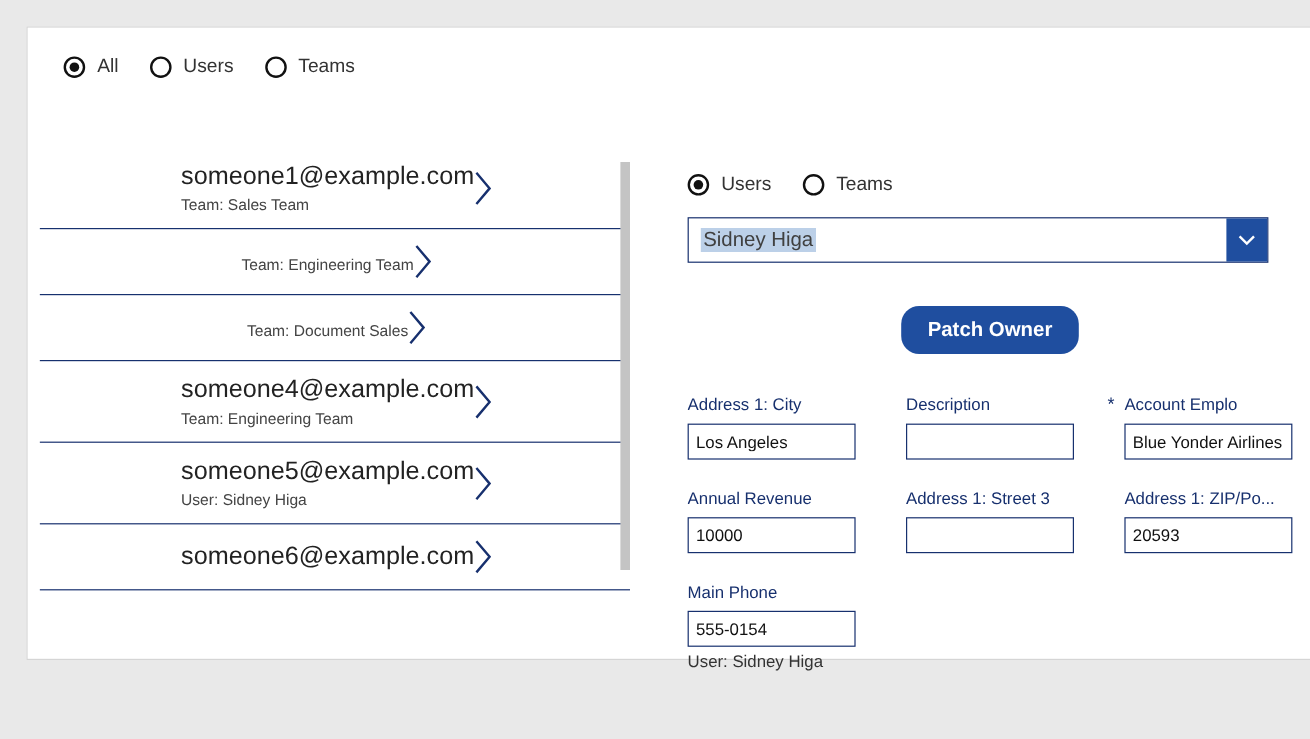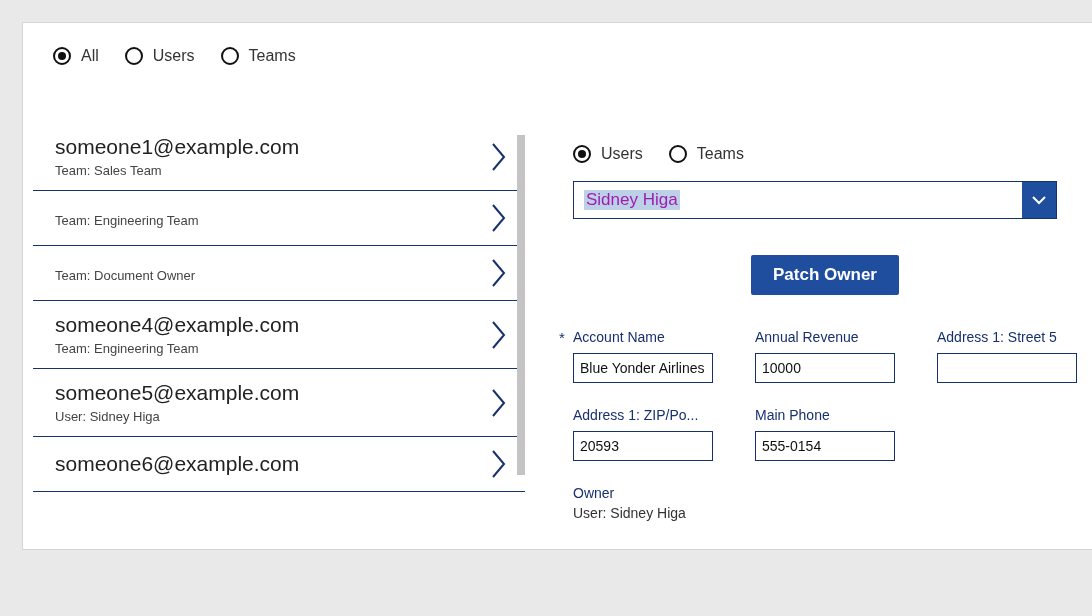--- a/index.html
+++ b/index.html
@@ -81,21 +81,21 @@
       width: 8px;
       height: 340px;
       background: #c4c4c4;
       border-radius: 0;
     }
     .list-item {
       border-bottom: 1px solid #17306e;
       padding: 12px 18px 12px 22px;
       display: flex;
       align-items: center;
-      justify-content: space-between;
+      justify-content: center;
       cursor: pointer;
     }
     .list-text .primary {
       font-size: 21px;
       color: #222;
       font-weight: 400;
     }
     .list-text .secondary {
       font-size: 13px;
       color: #444;
@@ -120,21 +120,21 @@
     .owner-select {
       display: flex;
       border: 1px solid #17306e;
       height: 38px;
       width: 484px;
     }
     .owner-select .sel-text {
       flex: 1;
       padding: 6px 10px;
       font-size: 17px;
-      color: #a21caf;
+      color: #404040;
       display: flex;
       align-items: center;
     }
     .owner-select .sel-text span.hl {
       background: #bcd0e8;
       padding: 0 2px;
     }
     .owner-select .sel-btn {
       width: 34px;
       background: #1f4e9f;
@@ -145,21 +145,21 @@
     }
 
     .patch-btn {
       margin: 36px auto 0 auto;
       display: block;
       background: #1f4e9f;
       color: #fff;
       font-size: 17px;
       font-weight: 600;
       border: none;
-      border-radius: 2px;
+      border-radius: 15px;
       padding: 10px 22px;
       cursor: pointer;
     }
 
     .fields {
       margin-top: 34px;
       display: grid;
       grid-template-columns: repeat(3, 140px);
       column-gap: 42px;
       row-gap: 24px;
@@ -241,21 +241,21 @@
         <div class="list-item">
           <div class="list-text">
             <div class="secondary">Team: Engineering Team</div>
           </div>
           <svg class="chevron" width="16" height="30" viewBox="0 0 16 30">
               <path d="M2 2 L13 15 L2 28" stroke="#17306e" stroke-width="2" fill="none"></path>
             </svg>
         </div>
         <div class="list-item">
           <div class="list-text">
-            <div class="secondary">Team: Document Owner</div>
+            <div class="secondary">Team: Document Sales</div>
           </div>
           <svg class="chevron" width="16" height="30" viewBox="0 0 16 30">
               <path d="M2 2 L13 15 L2 28" stroke="#17306e" stroke-width="2" fill="none"></path>
             </svg>
         </div>
         <div class="list-item">
           <div class="list-text">
             <div class="primary">someone4@example.com</div>
             <div class="secondary">Team: Engineering Team</div>
           </div>
@@ -306,40 +306,47 @@
           <svg width="16" height="12" viewBox="0 0 16 12">
               <path d="M2 3 L8 9 L14 3" stroke="#fff" stroke-width="2" fill="none"></path>
             </svg>
         </div>
       </div>
 
       <button class="patch-btn">Patch Owner</button>
 
       <div class="fields">
         <div class="field-group">
+          <div class="field-label">Address 1: City</div>
+          <input class="field-input" value="Los Angeles" style="">
+        </div>
+        <div class="field-group">
+          <div class="field-label">Description</div>
+          <input class="field-input" value="" style="">
+        </div>
+        <div class="field-group">
           <span class="required-star">*</span>
-          <div class="field-label">Account Name</div>
+          <div class="field-label">Account Emplo</div>
           <input class="field-input" value="Blue Yonder Airlines" style="">
         </div>
         <div class="field-group">
           <div class="field-label">Annual Revenue</div>
           <input class="field-input" value="10000" style="">
         </div>
         <div class="field-group">
-          <div class="field-label">Address 1: Street 5</div>
+          <div class="field-label">Address 1: Street 3</div>
           <input class="field-input" value="" style="">
         </div>
         <div class="field-group">
           <div class="field-label">Address 1: ZIP/Po...</div>
           <input class="field-input" value="20593" style="">
         </div>
         <div class="field-group">
           <div class="field-label">Main Phone</div>
           <input class="field-input" value="555-0154" style="">
         </div>
       </div>
 
-      <div class="owner-label">Owner</div>
       <div class="owner-value">User: Sidney Higa</div>
 
     </div>
   </div>
 </div>
 
 </body></html>

